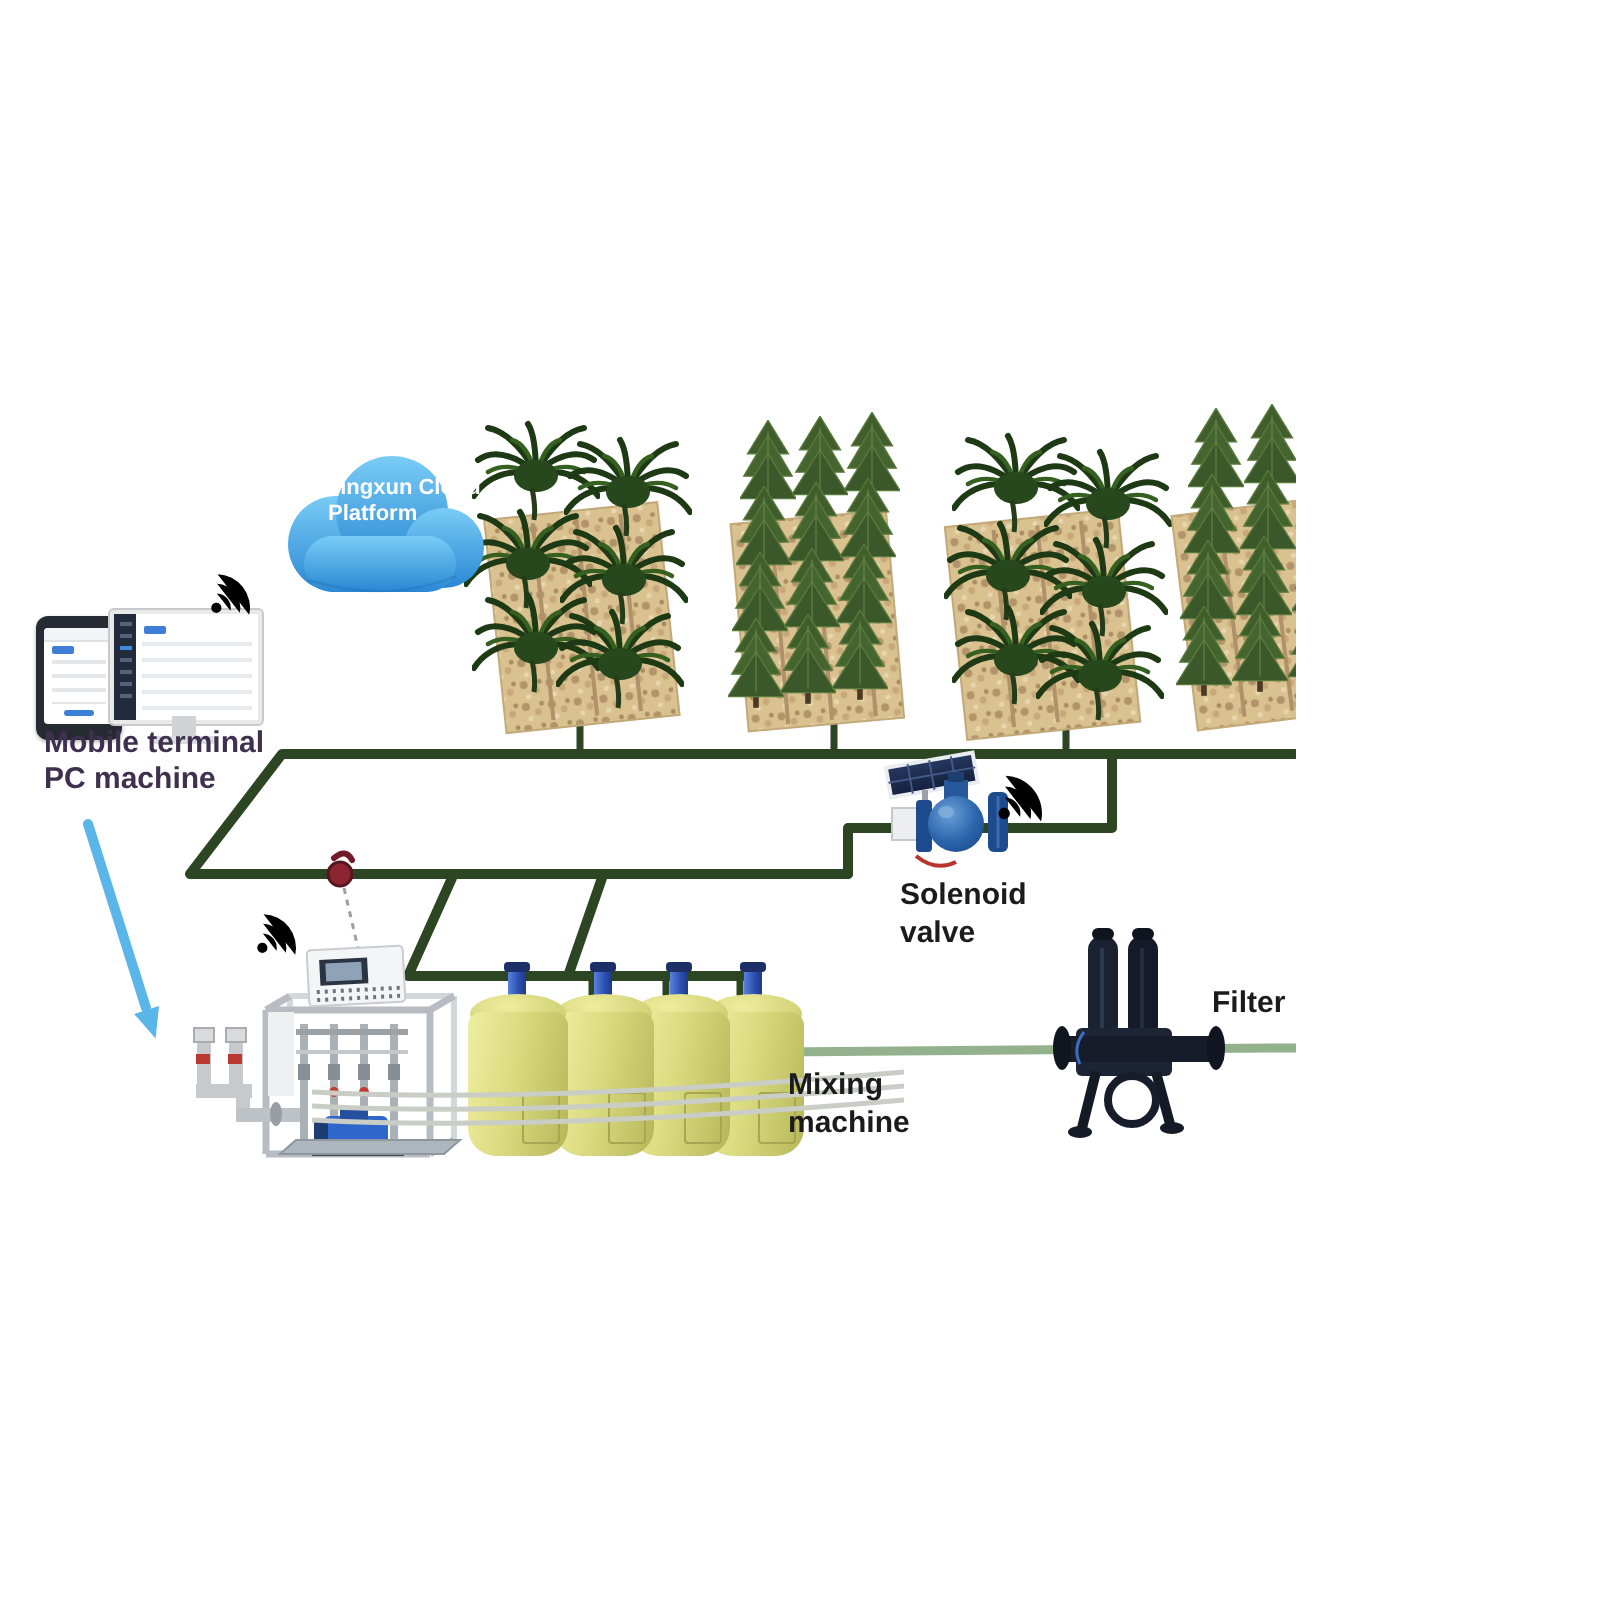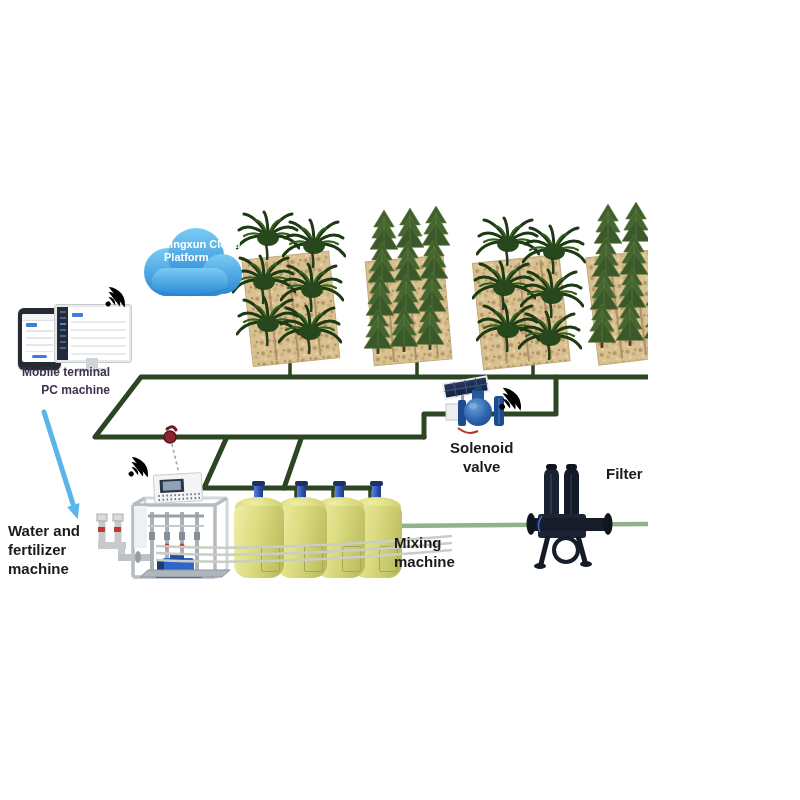--- a/index.html
+++ b/index.html
@@ -11,21 +11,21 @@
   
   .pipe{stroke:var(--pipe_dark,#2c4522);stroke-width:5;fill:none;stroke-linejoin:round;stroke-linecap:round;}
   .pipe-thin{stroke:var(--pipe_dark,#2c4522);stroke-width:3.5;fill:none;stroke-linecap:round;}
   .pipe-light{stroke:var(--pipe_light,#93b18c);stroke-width:4.5;fill:none;stroke-linecap:round;}
   .pipe-mid{stroke:var(--pipe_mid,#5b6b52);stroke-width:4;fill:none;stroke-linecap:round;}
   .tube{stroke:#c9cdc6;stroke-width:2.5;fill:none;}
   .dashline{stroke:#9aa0a6;stroke-width:1.5;fill:none;stroke-dasharray:3 3;}
 
   
   .label{position:absolute;font-weight:700;color:var(--label_dark,#1b1b1b);font-size:15px;line-height:19px;z-index:6;}
-  .label-purple{color:var(--label_purple,#40304f);font-size:12px;line-height:18px;text-align:right;}
+  .label-purple{color:var(--label_purple,#40304f);font-size:15px;line-height:18px;}
   .label span{display:block;}
 
   
   .cloud-text{position:absolute;left:30px;top:22px;color:#fff;font-weight:700;font-size:11px;line-height:13px;z-index:2;}
 
   
   .wifi{position:absolute;z-index:4;}
 
   
   .phone{position:absolute;left:18px;top:308px;width:43px;height:62px;background:#262b33;border-radius:6px;
@@ -334,25 +334,20 @@
       <rect x="25" y="66" width="10" height="7" fill="#d8dadc" stroke="#a8acb0"></rect>
       <rect x="10" y="79" width="7" height="5" fill="#b93a31"></rect>
         <rect x="26" y="79" width="7" height="5" fill="#b93a31"></rect>
       <rect x="10" y="94" width="28" height="7" fill="#c6cacd"></rect>
       <rect x="30" y="101" width="7" height="8" fill="#c6cacd"></rect>
       <rect x="30" y="106" width="32" height="7" fill="#bdc2c6"></rect>
       <ellipse cx="50" cy="109" rx="3" ry="6" fill="#979da3"></ellipse>
     </g>
   </svg>
 
-  <div class="label" style="left:8px;top:521px;">
-    <span>Water and</span>
-    <span>fertilizer</span>
-    <span>machine</span>
-  </div>
 
   <div class="buckets">
     <div class="bucket" style="left:122px;top:0;">
       <div class="bk-valve"></div>
         <div class="bk-cap"></div>
       <div class="bk-dome"></div>
         <div class="bk-body"></div>
       <div class="bk-panel"></div>
     </div>
     <div class="bucket" style="left:85px;top:0;">
@@ -401,21 +396,21 @@
       <rect x="36" y="14" width="12" height="10" fill="#27589b"></rect>
       <rect x="38" y="10" width="8" height="5" fill="#1d4070"></rect>
       <circle cx="42" cy="36" r="14" fill="url(#valveGrad)"></circle>
       <ellipse cx="37" cy="30" rx="4" ry="3" fill="#8cb4de" opacity="0.7"></ellipse>
       <rect x="58" y="20" width="10" height="30" rx="3" fill="#1d4b8e"></rect>
       <line x1="63" y1="22" x2="63" y2="48" stroke="#3a6cb0" stroke-width="1.5"></line>
       <path d="M22,52 q10,8 20,3" stroke="#b8352b" stroke-width="2" fill="none"></path>
     </g>
   </svg>
 
-  <div class="label" style="left:450px;top:438px;text-align:center;">
+  <div class="label" style="left:450px;top:438px;">
     <span>Solenoid</span>
     <span>valve</span>
   </div>
 
   <svg class="abs" style="left:526px;top:460px;z-index:2" width="96" height="122" viewBox="0 0 96 122">
     <g>
       <rect x="18" y="8" width="15" height="52" rx="7" fill="#1a2130"></rect>
       <rect x="38" y="8" width="15" height="52" rx="7" fill="#141a28"></rect>
       <path d="M25,14 V54" stroke="#2c3850" stroke-width="2"></path>
       <path d="M45,14 V54" stroke="#232c42" stroke-width="2"></path>
@@ -431,21 +426,21 @@
     <g stroke="#141a26" stroke-width="5" fill="none">
       <path d="M22,76 L15,104"></path>
         <path d="M52,76 L59,102"></path>
     </g>
     <ellipse cx="14" cy="106" rx="6" ry="3" fill="#141a26"></ellipse>
     <ellipse cx="60" cy="104" rx="6" ry="3" fill="#141a26"></ellipse>
     <circle cx="40" cy="90" r="12" stroke="#171d2b" stroke-width="4" fill="none"></circle>
     <path d="M16,56 q-6,8 -2,16" stroke="#3a6fc0" stroke-width="1.5" fill="none"></path>
   </svg>
 
-  <div class="label" style="left:606px;top:464px;">
+  <div class="label" style="left:606px;top:492px;">
     <span>Filter</span>
   </div>
 
   <svg class="abs" style="left:668px;top:394px;z-index:2" width="132" height="102" viewBox="0 0 132 102">
     <ellipse cx="66" cy="48" rx="62" ry="45" fill="url(#rimGrad)" stroke="#a3a386"></ellipse>
     <path d="M10,64 q56,38 112,-2" stroke="#c6c6aa" stroke-width="1.5" fill="none"></path>
     <ellipse cx="66" cy="43" rx="49" ry="33" fill="url(#waterGrad)" stroke="#7fcbe8"></ellipse>
     <g fill="#d8f3fc" opacity="0.85">
       <circle cx="45" cy="34" r="2.5"></circle>
         <circle cx="75" cy="29" r="2"></circle>

